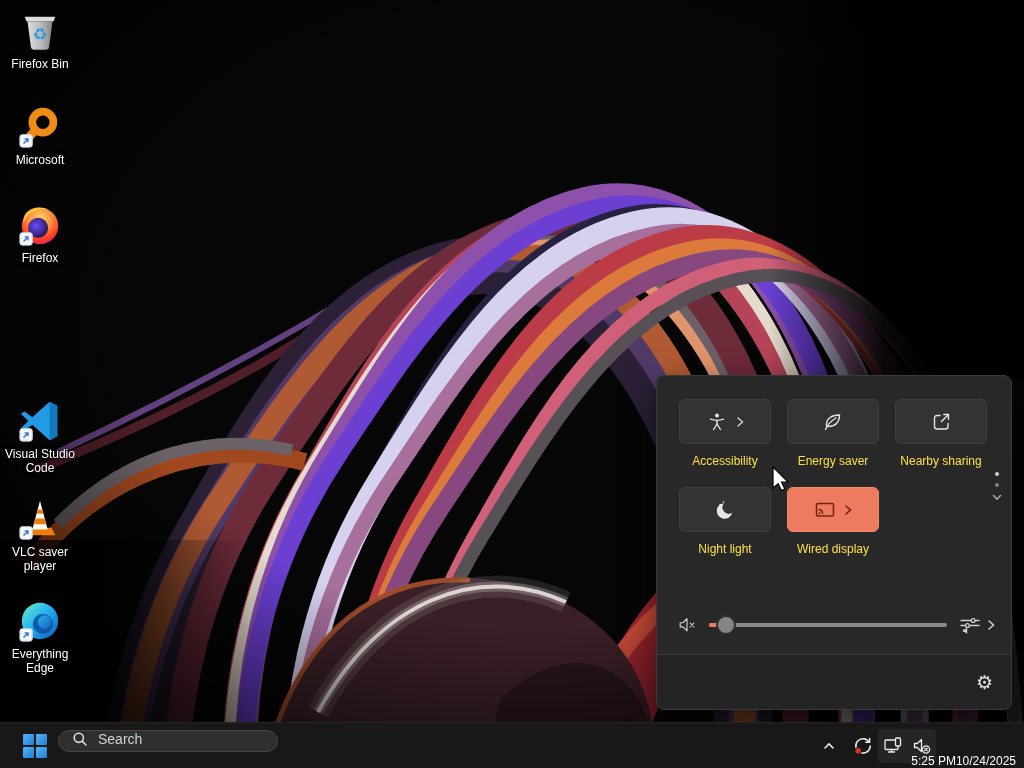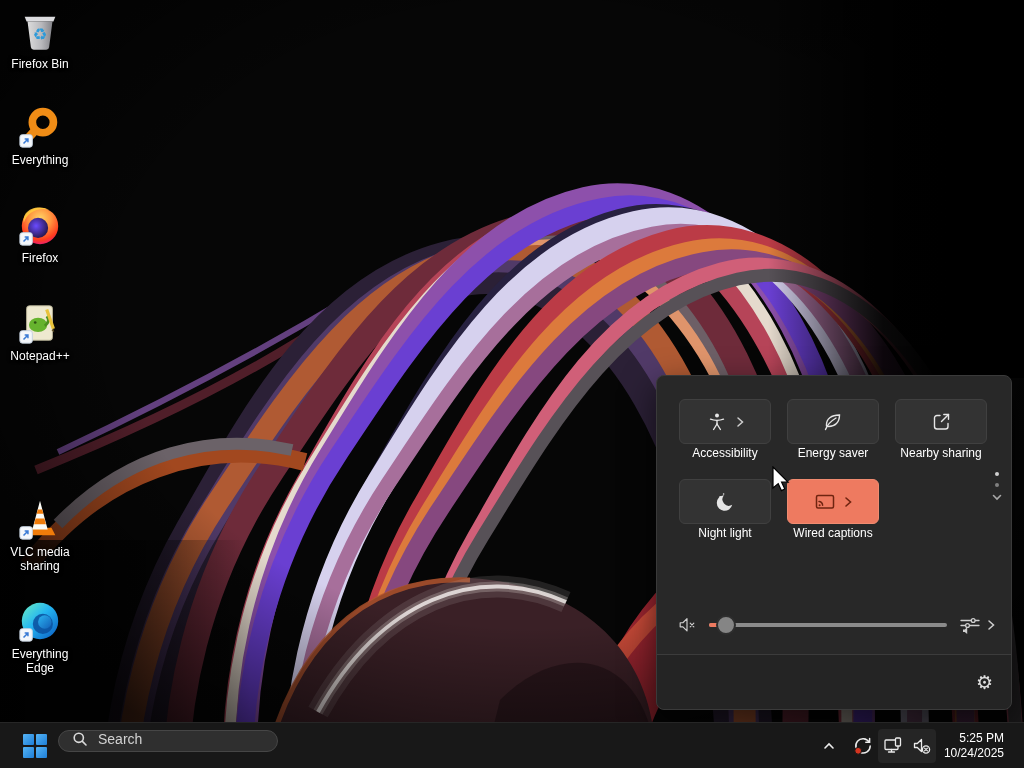--- a/index.html
+++ b/index.html
@@ -20,21 +20,21 @@
   
   .qs { position:absolute; left:656px; top:375px; width:356px; height:335px;
     background:#282828; border:1px solid #3a3a3a; border-radius:8px;
     box-shadow:0 12px 34px rgba(0,0,0,.6); }
   .qs-grid { position:absolute; left:22px; top:23px; display:grid;
     grid-template-columns:repeat(3,92px); column-gap:16px; row-gap:18px; }
   .tile-wrap { width:92px; }
   .tile { width:92px; height:45px; border-radius:6px; background:#333333; border:1px solid #404040;
     display:flex; align-items:center; justify-content:center; gap:8px; cursor:pointer; }
   .tile.active { background:#ee7a60; border-color:#f0想8b70; border-color:#f08b70; }
-  .tile-label { margin-top:2px; height:15px; font-size:12px; color:#ffffff; text-align:center; }
+  .tile-label { margin-top:10px; height:15px; font-size:12px; color:#fde047; text-align:center; }
   .qs-pager { position:absolute; right:9px; top:96px; display:flex; flex-direction:column;
     align-items:center; gap:7px; }
   .pdot { width:4px; height:4px; border-radius:50%; }
   .pdot.on { background:#cfcfcf; } .pdot.off { background:#808080; }
   .qs-volume { position:absolute; left:0; right:0; top:236px; height:26px;
     display:flex; align-items:center; padding:0 16px 0 20px; }
   .vol-track-zone { flex:1; position:relative; height:26px; margin:0 12px 0 12px; cursor:pointer; }
   .vol-track { position:absolute; left:0; right:0; top:11px; height:4px; border-radius:2px; background:#8b8b8b; }
   .vol-fill { position:absolute; left:0; top:11px; height:4px; border-radius:2px; width:4%; background:#ee7a60; }
   .vol-thumb { position:absolute; left:3%; top:3px; width:20px; height:20px; border-radius:50%;
@@ -54,21 +54,21 @@
     align-items:center; justify-content:center; background:none; border:none; border-radius:4px; cursor:pointer; }
   .search { position:absolute; left:58px; top:7px; width:220px; height:22px; border-radius:16px;
     background:#2f2f2f; border:1px solid #464646; display:flex; align-items:flex-start; gap:10px;
     padding:0 13px; cursor:text; }
   .search .stxt { color:#d2d2d2; font-size:14px; }
   .tray-btn { position:absolute; top:6px; height:34px; display:flex; align-items:center;
     justify-content:center; background:none; border:none; border-radius:4px; cursor:pointer; }
   .tray-chevron { right:182px; width:26px; }
   .tray-update { right:146px; width:30px; }
   .tray-qs-group { right:88px; width:58px; background:#252525; gap:9px; }
-  .tray-clock { position:absolute; right:20px; top:0; height:46px; display:flex; flex-direction:column;
+  .tray-clock { position:absolute; right:8px; top:0; height:46px; display:flex; flex-direction:row;
     justify-content:center; align-items:flex-end; color:#fff; font-size:12px; line-height:15px; cursor:default; }
 
   .cursor { position:absolute; left:772px; top:466px; pointer-events:none; }
 </style>
 </head>
 <body>
 
 <div id="stage">
 
   <svg id="wallpaper" width="1024" height="768" viewBox="0 0 1024 768">
@@ -155,21 +155,21 @@
     <div class="ic">
       <svg width="46" height="46" viewBox="0 0 48 48">
         <circle cx="27" cy="19" r="11" fill="none" stroke="#ef8c16" stroke-width="8"></circle>
         <path d="M18.5 28 L9 38.5" stroke="#ef8c16" stroke-width="9" stroke-linecap="round"></path>
         <g>
             <rect x="3" y="32" width="13" height="13" rx="2.5" fill="#f4f7fb" stroke="#c6d2e0"></rect>
         <path d="M6.8 41.2 L11.2 36.8 M8 36.6 h3.4 v3.4" stroke="#3a7bd5" stroke-width="1.6" fill="none"></path>
           </g>
       </svg>
     </div>
-    <div class="lbl">Everything</div>
+    <div class="lbl">Microsoft</div>
   </div>
 
   <div class="dicon" style="top:202px">
     <div class="ic">
       <svg width="46" height="46" viewBox="0 0 48 48">
         <defs>
           <radialGradient id="fxO" cx="50%" cy="30%" r="75%">
             <stop offset="0%" stop-color="#ffd567"></stop>
               <stop offset="40%" stop-color="#ff9640"></stop>
             <stop offset="78%" stop-color="#ff3b1e"></stop>
@@ -185,53 +185,49 @@
         <path d="M7 22 C10 11 22 5 33 8 C26 4 14 5 9 12 C7 15 6.5 18 7 22 Z" fill="#ffcb3d" opacity=".9"></path>
         <g>
             <rect x="3" y="32" width="13" height="13" rx="2.5" fill="#f4f7fb" stroke="#c6d2e0"></rect>
         <path d="M6.8 41.2 L11.2 36.8 M8 36.6 h3.4 v3.4" stroke="#3a7bd5" stroke-width="1.6" fill="none"></path>
           </g>
       </svg>
     </div>
     <div class="lbl">Firefox</div>
   </div>
 
-  <div class="dicon" style="top:300px">
-    <div class="ic">
-      <svg width="46" height="46" viewBox="0 0 48 48">
-        <rect x="10" y="6" width="27" height="36" rx="3" fill="#eee9cf" stroke="#b5b094"></rect>
-        <ellipse cx="22" cy="26" rx="9.5" ry="7.5" fill="#66b32e"></ellipse>
-        <path d="M29 27 C33 24 34 20 31 17" stroke="#4c9020" stroke-width="3" fill="none"></path>
-        <circle cx="19" cy="23.5" r="1.4" fill="#2d5212"></circle>
-        <path d="M31 10 L38 30" stroke="#e8c23a" stroke-width="3.4"></path>
-        <path d="M38 30 L39 34 L36 31.5 Z" fill="#5a4a22"></path>
+
+  <div class="dicon" style="top:398px">
+    <div class="ic">
+      <svg width="46" height="46" viewBox="0 0 48 48">
+        <path d="M34 4 L16 20 L8 14 L4 16.5 L12 24 L4 31.5 L8 34 L16 28 L34 44 L42 40 V8 Z" fill="#219be5"></path>
+        <path d="M34 4 L42 8 V40 L34 44 Z" fill="#1179bd"></path>
         <g>
             <rect x="3" y="32" width="13" height="13" rx="2.5" fill="#f4f7fb" stroke="#c6d2e0"></rect>
         <path d="M6.8 41.2 L11.2 36.8 M8 36.6 h3.4 v3.4" stroke="#3a7bd5" stroke-width="1.6" fill="none"></path>
           </g>
       </svg>
     </div>
-    <div class="lbl">Notepad++</div>
-  </div>
-
+    <div class="lbl">Visual Studio Code</div>
+  </div>
 
   <div class="dicon" style="top:496px">
     <div class="ic">
       <svg width="46" height="46" viewBox="0 0 48 48">
         <path d="M8 41 h32 l-4 -8 H12 Z" fill="#f07c0a"></path>
         <polygon points="24,5 32,35 16,35" fill="#fbfbf6"></polygon>
         <path d="M21.7 14 h4.6 l1.2 4.6 h-7 Z" fill="#f07c0a"></path>
         <path d="M19.4 23.5 h9.2 l1.6 6 H17.8 Z" fill="#f07c0a"></path>
         <g>
             <rect x="3" y="32" width="13" height="13" rx="2.5" fill="#f4f7fb" stroke="#c6d2e0"></rect>
         <path d="M6.8 41.2 L11.2 36.8 M8 36.6 h3.4 v3.4" stroke="#3a7bd5" stroke-width="1.6" fill="none"></path>
           </g>
       </svg>
     </div>
-    <div class="lbl">VLC media sharing</div>
+    <div class="lbl">VLC saver player</div>
   </div>
 
   <div class="dicon" style="top:598px">
     <div class="ic">
       <svg width="46" height="46" viewBox="0 0 48 48">
         <defs>
           <linearGradient id="edgeG" x1="0" y1="0" x2="1" y2="1">
             <stop offset="0%" stop-color="#6df0c2"></stop>
               <stop offset="45%" stop-color="#24b5f1"></stop>
               <stop offset="100%" stop-color="#0a59c0"></stop>
@@ -309,21 +305,21 @@
         <button class="tile active">
           <svg width="22" height="22" viewBox="0 0 22 22" fill="none" stroke="#6f2410" stroke-width="1.5" stroke-linecap="round">
             <rect x="2.5" y="4.5" width="17" height="12.5" rx="1.5"></rect>
             <circle cx="5.6" cy="14.3" r="1" fill="#6f2410" stroke="none"></circle>
             <path d="M5 10.6 a3.6 3.6 0 0 1 3.6 3.6"></path>
           </svg>
           <svg width="8" height="12" viewBox="0 0 8 12" fill="none" stroke="#6f2410" stroke-width="1.6" stroke-linecap="round">
               <path d="M2 2 L6.5 6 L2 10"></path>
             </svg>
         </button>
-        <div class="tile-label">Wired captions</div>
+        <div class="tile-label">Wired display</div>
       </div>
     </div>
 
     <div class="qs-pager">
       <div class="pdot on"></div>
       <div class="pdot off"></div>
       <svg width="10" height="7" viewBox="0 0 10 7">
           <path d="M1.5 1.5 L5 5 L8.5 1.5" fill="none" stroke="#a8a8a8" stroke-width="1.6" stroke-linecap="round"></path>
         </svg>
     </div>

